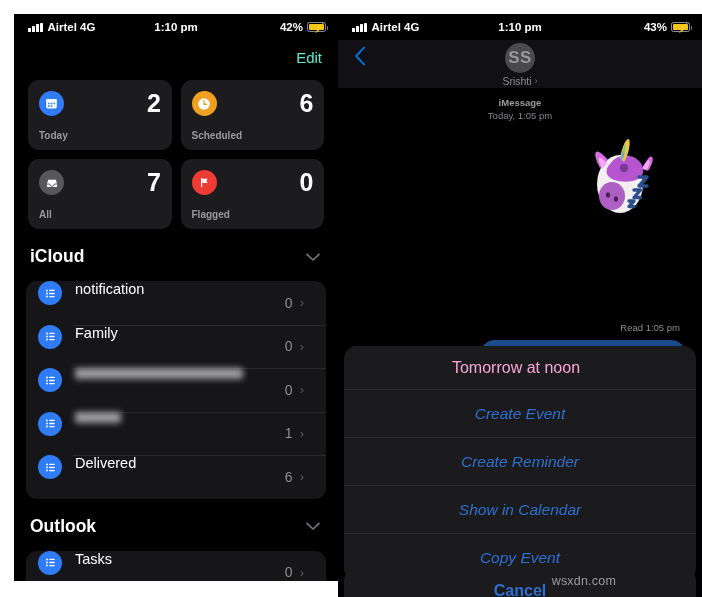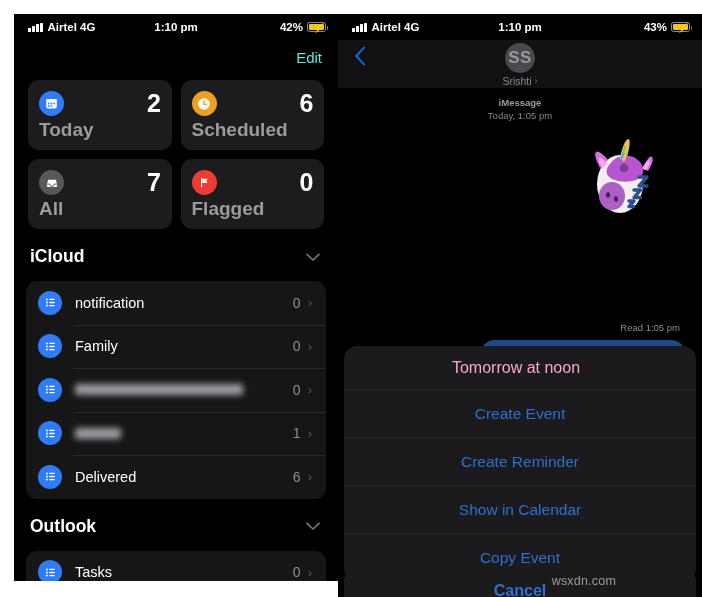--- a/index.html
+++ b/index.html
@@ -74,35 +74,35 @@
   .cicon {
     width: 25px; height: 25px; border-radius: 50%;
     display: flex; align-items: center; justify-content: center;
     color: #fff; font-size: 13px; line-height: 1;
   }
   .cicon.blue { background: #2f7cf6; }
   .cicon.orange { background: #f0a020; }
   .cicon.gray { background: #58585c; }
   .cicon.red { background: #f03b35; }
   .ccount { color: #ffffff; font-size: 25px; font-weight: bold; letter-spacing: -.5px; }
-  .clabel { color: #9a9a9f; font-size: 19px; font-weight: bold; }
+  .clabel { color: #9a9a9f; font-size: 10px; font-weight: bold; }
 
   .group-head {
     display: flex; align-items: center; justify-content: space-between;
     padding: 17px 18px 14px 16px;
   }
   .group-title { color: #ffffff; font-size: 17.5px; font-weight: bold; }
   .chev-dn { color: #7a7a80; font-size: 14px; line-height: 1; }
 
   .list {
     margin: 0 12px; background: #161618; border-radius: 11px; overflow: hidden;
   }
   .row {
-    display: flex; align-items: center; height: 43.5px;
-    padding: 0 14px 0 12px; position: relative;
+    display: flex; height: 43.5px;
+    padding: 0 22px 0 12px; position: relative;
   }
   .row + .row::before {
     content: ""; position: absolute; left: 47px; right: 0; top: 0;
     height: 1px; background: #2a2a2d;
   }
   .licon {
     width: 24px; height: 24px; border-radius: 50%; background: #2f7cf6;
     display: flex; align-items: center; justify-content: center; flex: 0 0 auto;
   }
   .licon svg { display: block; }
@@ -199,21 +199,21 @@
   .sheet {
     position: absolute; left: 6px; right: 6px; top: 332px;
     background: #1b1b1d; border-radius: 13px; overflow: hidden;
   }
   .sheet-title {
     text-align: center; color: #f9a8d4; font-size: 16px;
     padding: 13px 8px 12px 0;
   }
   .sheet-item {
     text-align: center; color: #2f6fd0; font-size: 15.5px;
-    padding: 15px 0 14px 0; border-top: 1px solid #2c2c2f;
+    padding: 15px 0 14px 0; border-top: 1px solid #2c2c2f; font-style: italic;
   }
   .sheet-cancel {
     position: absolute; left: 6px; right: 6px; top: 554px;
     background: #1b1b1d; border-radius: 13px;
     text-align: center; color: #2f6fd0; font-size: 16px;
     font-weight: bold; padding: 14px 0 16px 0;
   }
 
   .watermark {
     position: absolute; right: 8px; bottom: 9px;

